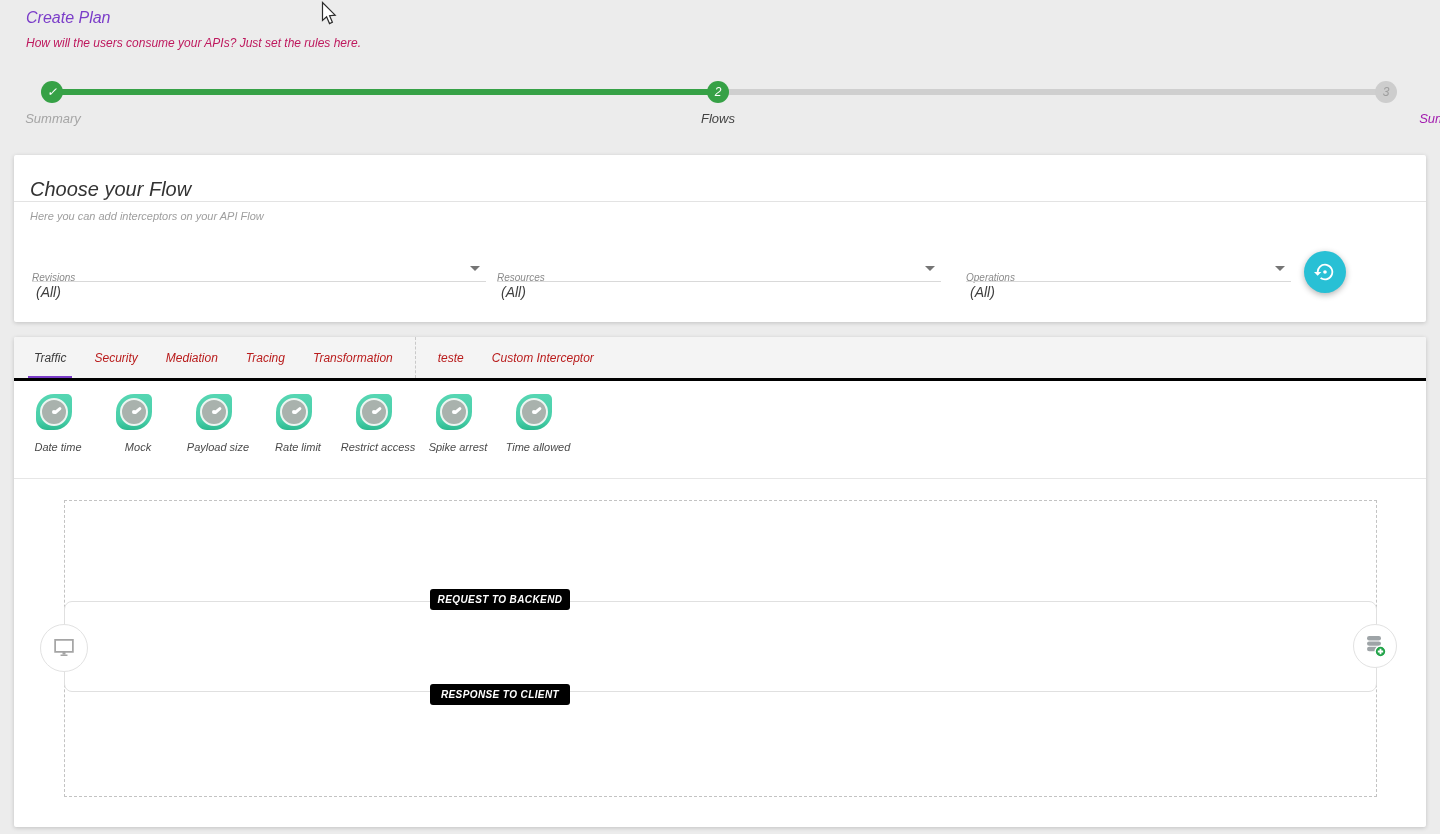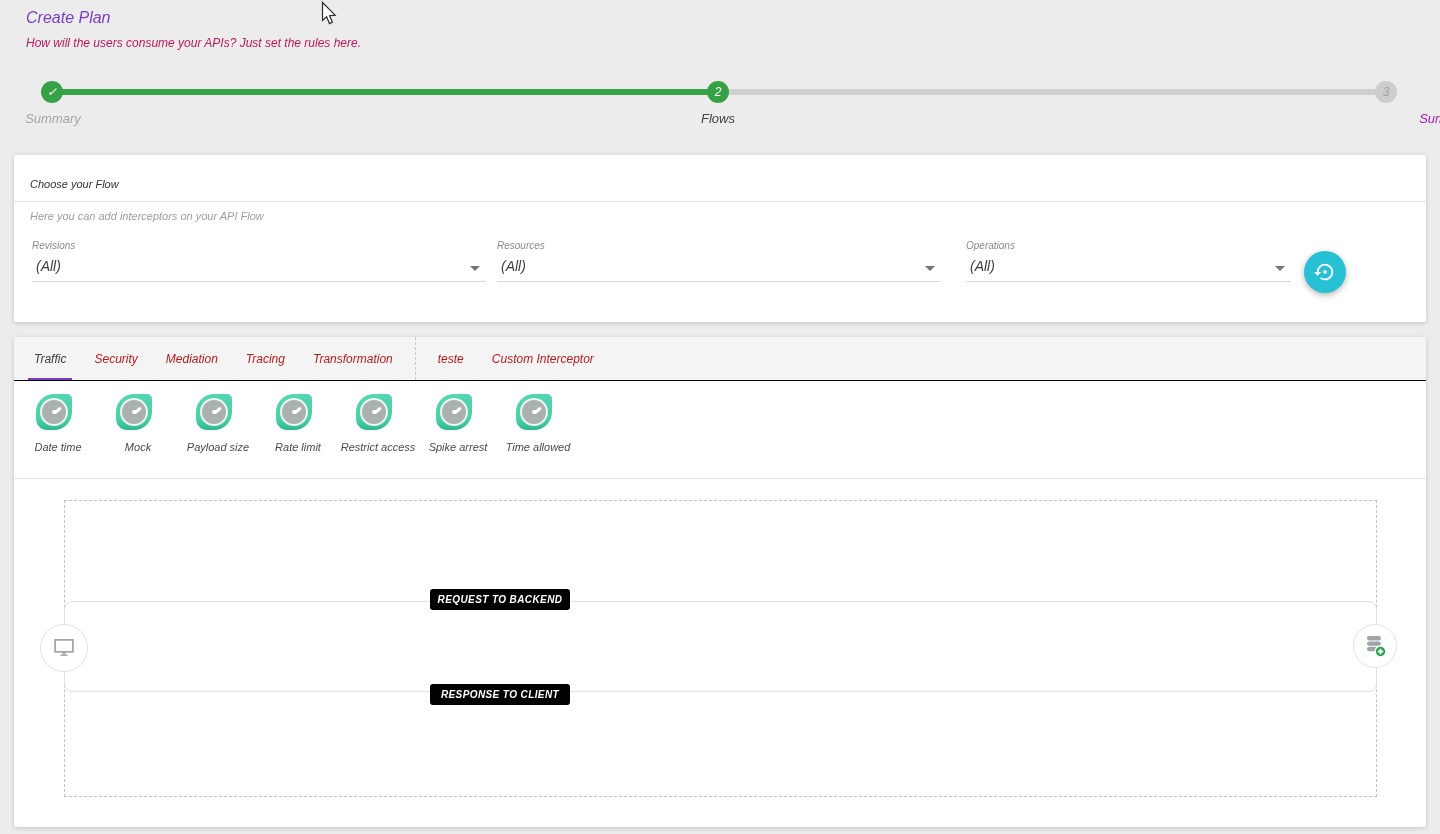--- a/index.html
+++ b/index.html
@@ -33,45 +33,45 @@
   .lbl-1 { left:53px; color:#a5a5a5; }
   .lbl-2 { left:718px; color:#424242; }
   .lbl-3 { left:1447px; color:#a21caf; }
 
   
   .card { position:absolute; left:14px; width:1412px; background:#fff; border-radius:2px;
           box-shadow:0 1px 4px rgba(0,0,0,.18); }
   .card-filter { top:155px; height:167px; }
   .card-flow   { top:337px; height:490px; }
 
-  .cf-title { position:absolute; left:16px; top:23px; font-size:11px; color:#333; }
+  .cf-title { position:absolute; left:16px; top:23px; font-size:20px; color:#333; }
   .cf-title-divider { position:absolute; left:0; right:0; top:46px; border-bottom:1px solid #e3e3e3; }
   .cf-subtitle { position:absolute; left:16px; top:55px; font-size:11px; color:#9e9e9e; }
 
   .sel { position:absolute; top:85px; height:46px; cursor:pointer; }
   .sel-1 { left:18px;  width:454px; }
   .sel-2 { left:483px; width:444px; }
   .sel-3 { left:952px; width:325px; }
-  .sel-label { font-size:10px; color:#8a8a8a; display:block; }
-  .sel-value { font-size:14px; color:#3f3f3f; display:block; margin-top:7px; padding-left:4px; }
+  .sel-label { font-size:10px; color:#8a8a8a; display:block;margin-top:32px; }
+  .sel-value { font-size:14px; color:#3f3f3f; display:block; margin-top:1px; padding-left:4px; }
   .sel-underline { position:absolute; left:0; right:0; bottom:4px; border-bottom:1px solid #d9d9d9; }
   .sel-arrow { position:absolute; right:6px; top:26px; width:0; height:0;
                border-left:5px solid transparent; border-right:5px solid transparent;
                border-top:5px solid #757575; }
 
   .fab {
     position:absolute; left:1290px; top:96px; width:42px; height:42px; border-radius:50%;
     background:#28c0d5; border:none; cursor:pointer;
     display:flex; align-items:center; justify-content:center;
     box-shadow:0 2px 6px rgba(0,0,0,.3);
   }
 
   
   .tabbar { position:absolute; left:0; right:0; top:0; height:44px; background:#f4f4f4;
-            display:flex; align-items:stretch; padding-left:6px; border-bottom:1px solid #000000;
+            display:flex; align-items:stretch; padding-left:6px; border-bottom:3px solid #000000;
             border-radius:2px 2px 0 0; }
   .tab { position:relative; padding:0 14px; display:flex; align-items:center;
          font-size:12px; color:#b91c1c; cursor:pointer; white-space:nowrap; }
   .tab.active { color:#3c3c3c; }
   .tab.active::after { content:""; position:absolute; left:8px; right:8px; bottom:0; height:2px; background:#7b3dc9; }
   .tab-divider { border-left:1px dashed #c9c9c9; margin:0 8px; }
 
   
   .palette { position:absolute; left:0; right:0; top:44px; height:97px; display:flex; padding:13px 0 0 0; }
   .pal-item { width:80px; display:flex; flex-direction:column; align-items:center; cursor:pointer; }

